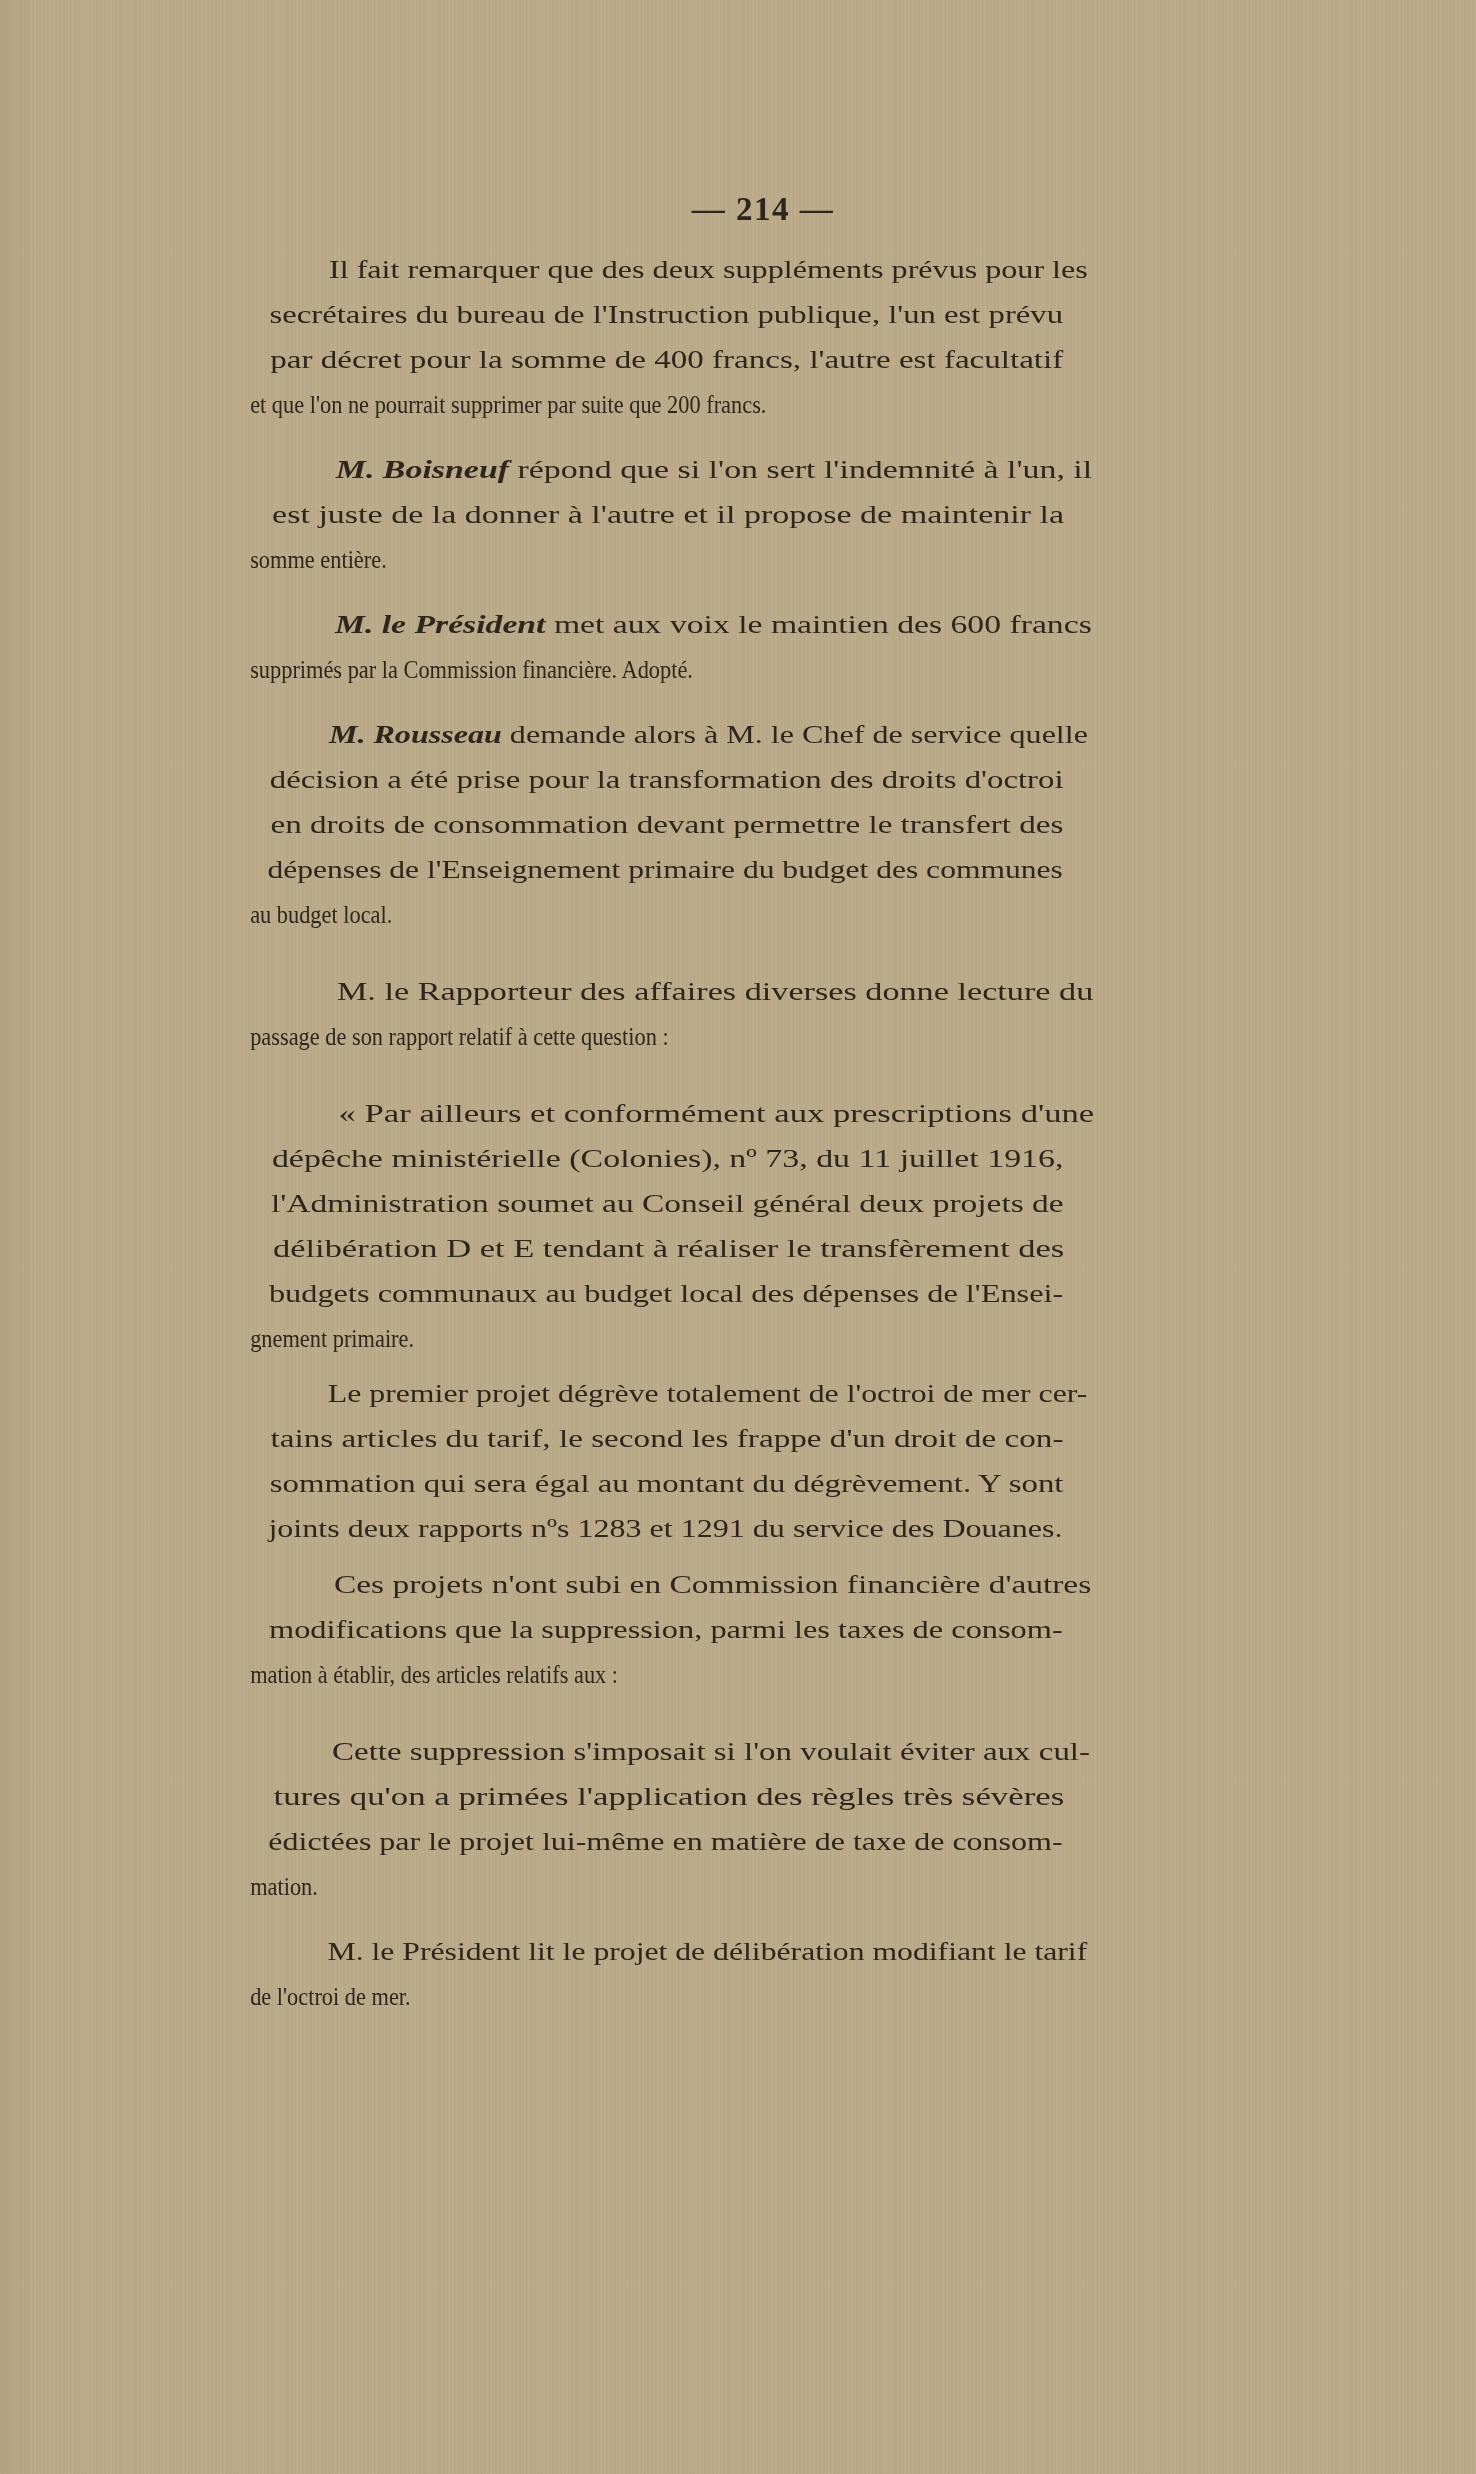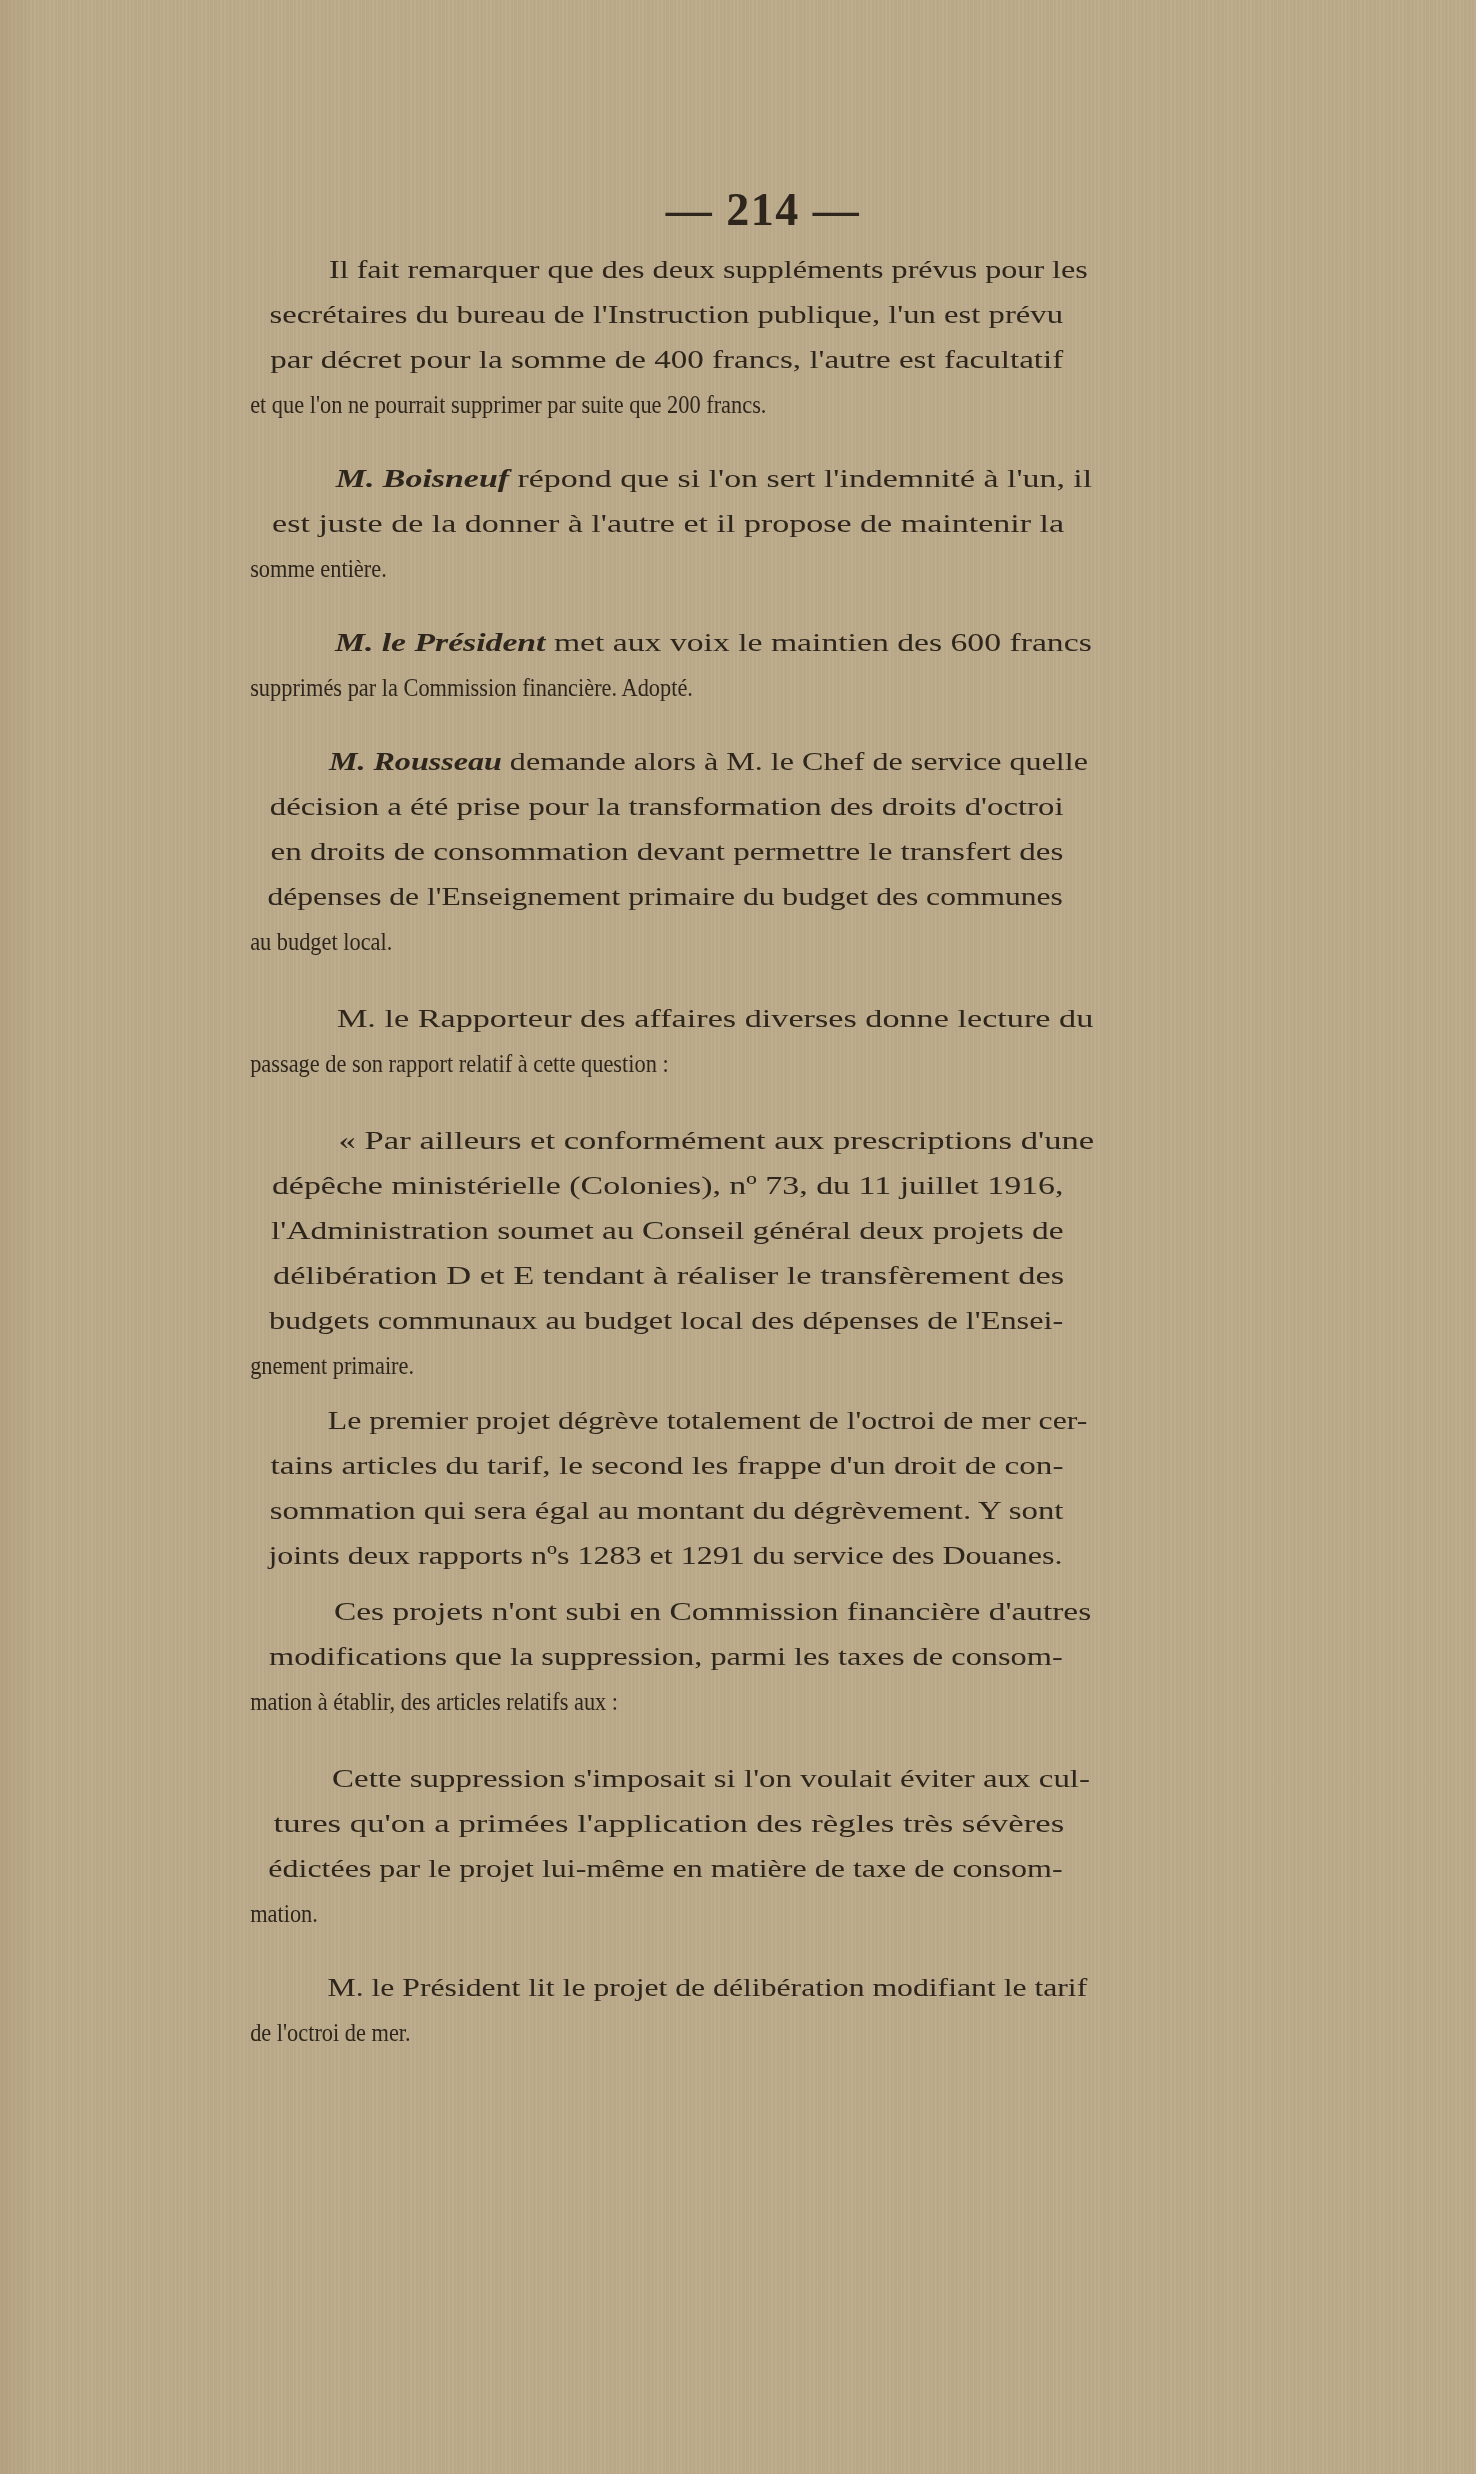--- a/index.html
+++ b/index.html
@@ -25,39 +25,39 @@
         #bcab8b;
     }
     .text-block {
       position: absolute;
       left: 208px;
       top: 183px;
       width: 1156px;
     }
     .page-number {
       text-align: center;
-      font-size: 46px;
+      font-size: 33px;
       font-weight: bold;
       letter-spacing: 1.5px;
       line-height: 53px;
       height: 53px;
       margin-left: 0;
       padding-right: 46px;
     }
     .para {
       font-size: 26px;
       line-height: 45px;
       text-align: justify;
       text-indent: 49px;
       margin: 0;
       font-stretch: condensed;
       transform-origin: left top;
     }
     .para.gap-sm { margin-top: 10.7px; }
-    .para.gap-md { margin-top: 29px; }
+    .para.gap-md { margin-top: 20px; }
     .para.gap-lg { margin-top: 32px; }
     .speaker {
       font-style: italic;
       font-weight: bold;
     }
     .line {
       display: block;
       white-space: nowrap;
       text-align-last: justify;
       text-align: justify;

